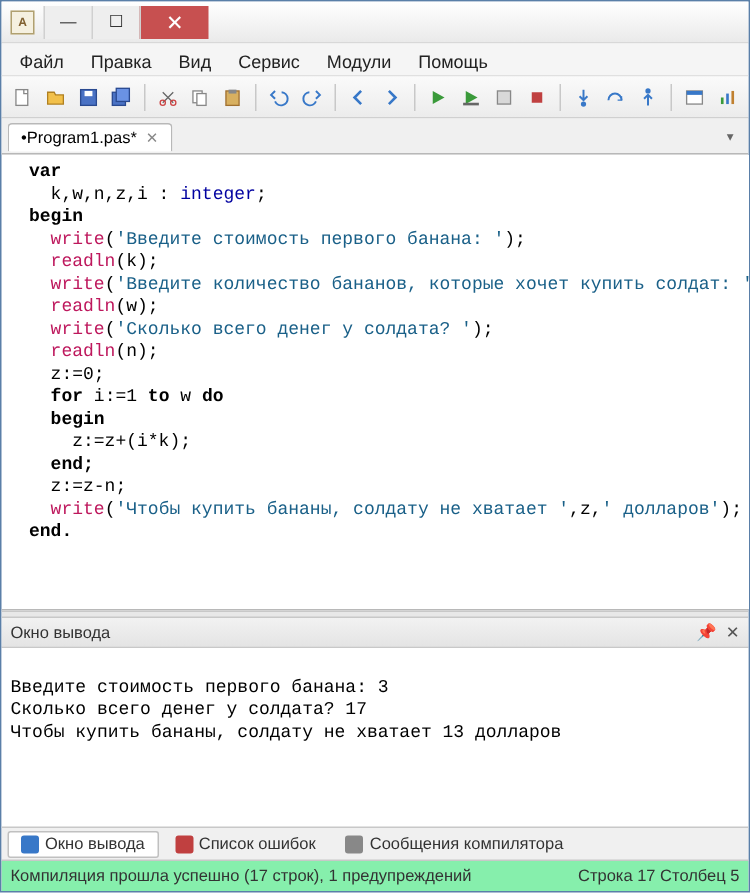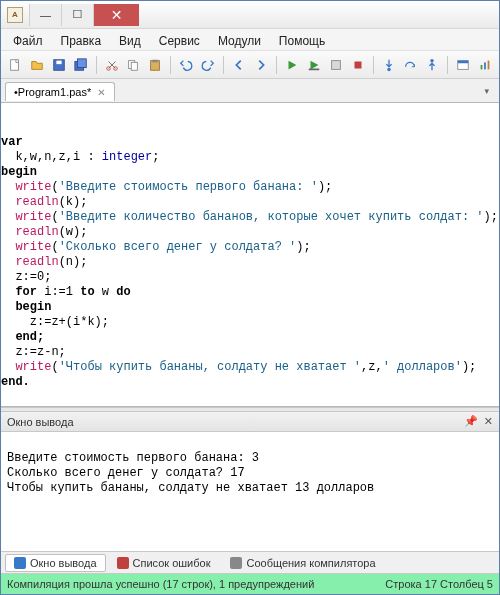--- a/index.html
+++ b/index.html
@@ -13,21 +13,21 @@
   .menubar { height: 22px; background: #f5f5f5; display: flex; align-items: flex-end; padding: 0 4px; gap: 2px; border-bottom: 1px solid #e0e0e0; }
   .menubar span { padding: 2px 8px; font-size: 12px; color: #222; cursor: default; }
   .toolbar { height: 28px; background: linear-gradient(#fafafa,#ececec); display: flex; align-items: center; padding: 0 4px; gap: 2px; border-bottom: 1px solid #d0d0d0; }
   .tbtn { width: 20px; height: 20px; border: 1px solid transparent; display: flex; align-items: center; justify-content: center; border-radius: 2px; }
   .tbtn svg { width: 14px; height: 14px; }
   .tsep { width: 1px; height: 18px; background: #c8c8c8; margin: 0 3px; }
   .tabbar { height: 24px; background: #f0f0f0; display: flex; align-items: center; padding: 0 4px; border-bottom: 1px solid #b8b8b8; position: relative;}
   .tab { background: #fff; border: 1px solid #b8b8b8; border-bottom: none; border-radius: 3px 3px 0 0; padding: 3px 8px 3px 8px; font-size: 11px; display: flex; align-items: center; gap: 6px; position:relative; top:1px;}
   .tab .x { font-size: 10px; color: #888; }
   .tabbar .triangle { margin-left:auto; font-size:9px; color:#666; padding-right:6px;}
-  .editor { flex: 1; overflow: auto; background: #fff; padding: 4px 0; font-family: Consolas, "Courier New", monospace; font-size: 12px; line-height: 15px; white-space: pre; color: #000; border-bottom: 1px solid #b8b8b8; margin-top: 28px;}
+  .editor { flex: 1; overflow: auto; background: #fff; padding: 4px 18px; font-family: Consolas, "Courier New", monospace; font-size: 12px; line-height: 15px; white-space: pre; color: #000; border-bottom: 1px solid #b8b8b8;}
   .kw { color: #000; font-weight: bold; }
   .ty { color: #0000a0; }
   .fn { color: #be185d; }
   .str { color: #1a6088; }
   .splitter { height: 5px; background: #e8e8e8; border-top: 1px solid #c8c8c8; border-bottom: 1px solid #c8c8c8; cursor: row-resize; }
   .out-header { height: 20px; background: linear-gradient(#f2f2f2,#e4e4e4); display: flex; align-items: center; padding: 0 6px; font-size: 11px; color: #333; border-bottom: 1px solid #c8c8c8; }
   .out-header .pin { margin-left: auto; font-size: 11px; color: #555; margin-right:6px;}
   .out-header .xx { font-size: 11px; color: #555; }
   .output { height: 120px; background: #fff; padding: 19px 6px; font-family: Consolas, "Courier New", monospace; font-size: 12px; line-height: 15px; white-space: pre; color: #000; overflow: auto; border-bottom: 1px solid #c8c8c8; }
   .bottabs { height: 22px; background: #f0f0f0; display: flex; align-items: center; padding: 0 4px; gap: 2px; border-bottom: 1px solid #c8c8c8; }

